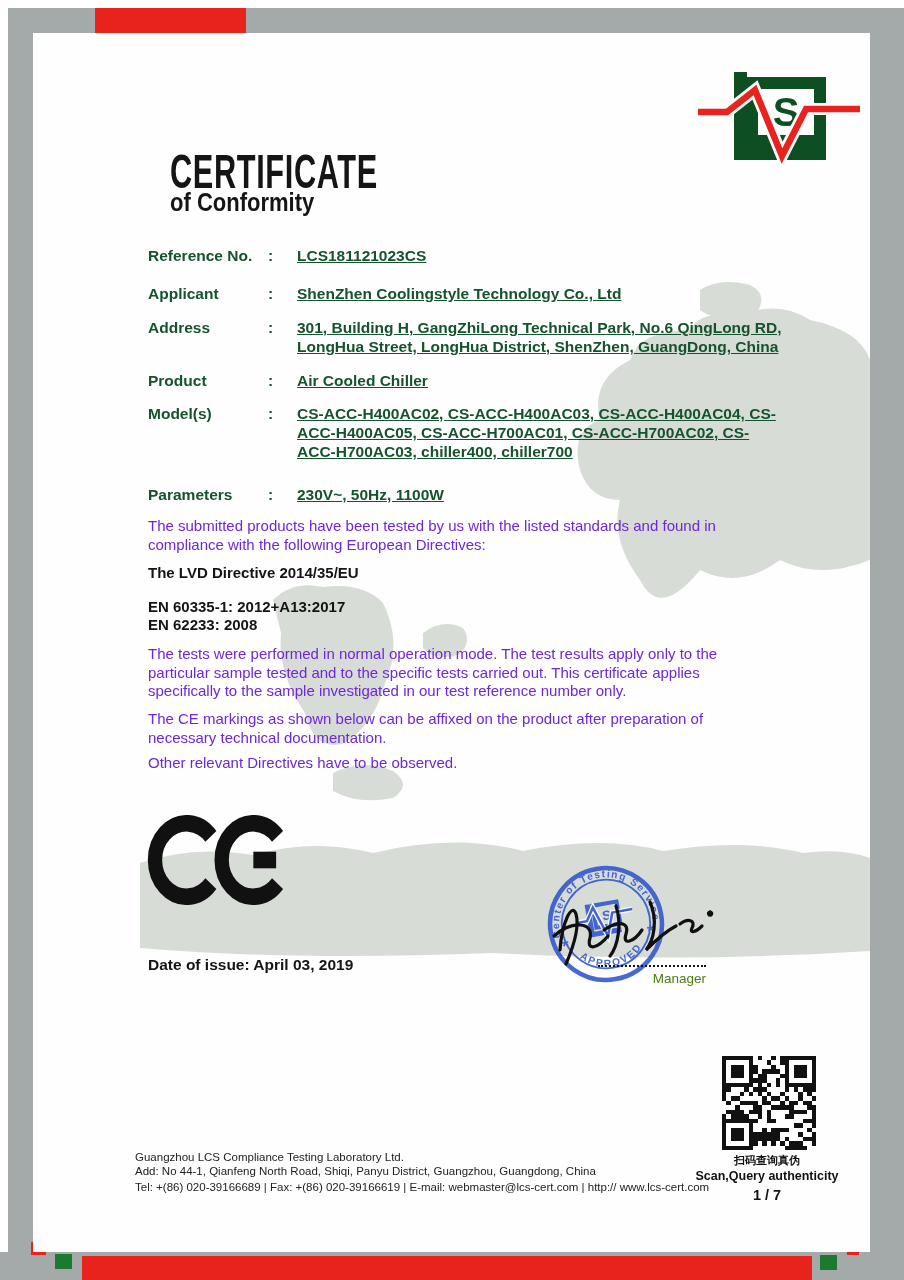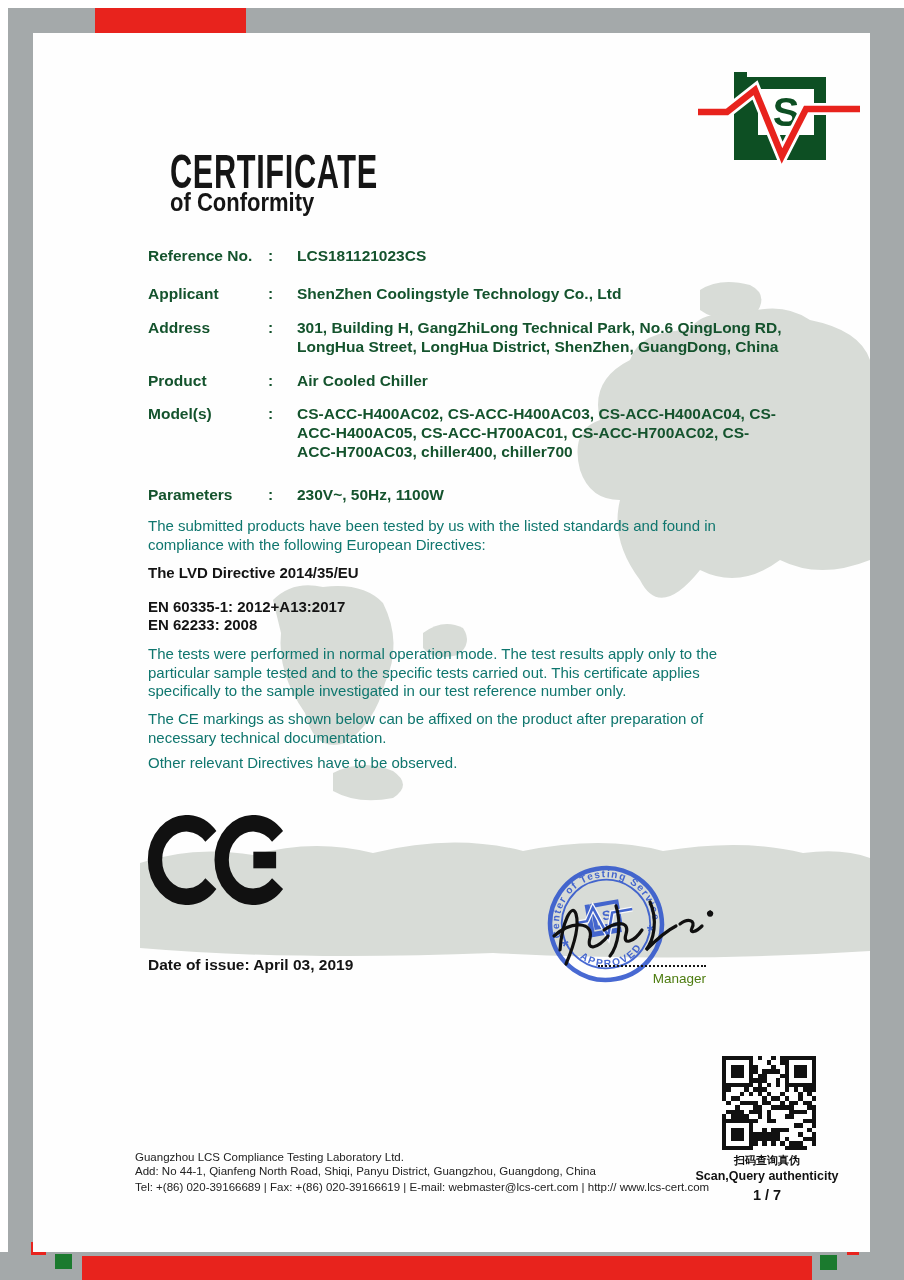--- a/index.html
+++ b/index.html
@@ -21,23 +21,23 @@
   #page{left:33px;top:33px;width:837px;height:1219px;background:#fefefe;}
   
   #title1{left:170px;top:144px;font-size:48px;font-weight:bold;color:#151515;
           transform:scaleX(.64);transform-origin:left top;white-space:nowrap;letter-spacing:1px;}
   #title2{left:170px;top:188px;font-size:25px;font-weight:bold;color:#151515;
           transform:scaleX(.88);transform-origin:left top;white-space:nowrap;}
   
   .frow{left:148px;width:640px;display:flex;font-size:15.5px;font-weight:bold;line-height:19px;color:#14532d;}
   .flabel{width:120px;flex:0 0 120px;}
   .fcolon{width:29px;flex:0 0 29px;text-align:left;}
-  .fvalue{width:487px;flex:0 0 487px;}
+  .fvalue{width:487px;flex:0 0 487px;text-decoration:underline;}
   
-  .para{left:148px;width:580px;font-size:15px;line-height:18.5px;color:#0f766e;}
+  .para{left:148px;width:580px;font-size:15px;line-height:18.5px;color:#6d28d9;}
   .bold{font-weight:bold;color:#141414;}
   #date-issue{left:148px;top:956px;font-size:15.5px;font-weight:bold;color:#141414;}
   
   .fline{left:135px;font-size:11.5px;line-height:14px;color:#222;white-space:nowrap;}
   #qr{left:722px;top:1056px;width:94px;height:94px;display:grid;
       grid-template-columns:repeat(21,1fr);grid-template-rows:repeat(21,1fr);background:#fff;}
   #qr div{width:100%;height:100%;}
   #qr .on{background:#111;}
   .qrcap{left:694px;width:146px;text-align:center;font-weight:bold;color:#111;}
   #qr-zh{top:1153px;font-size:11px;}

